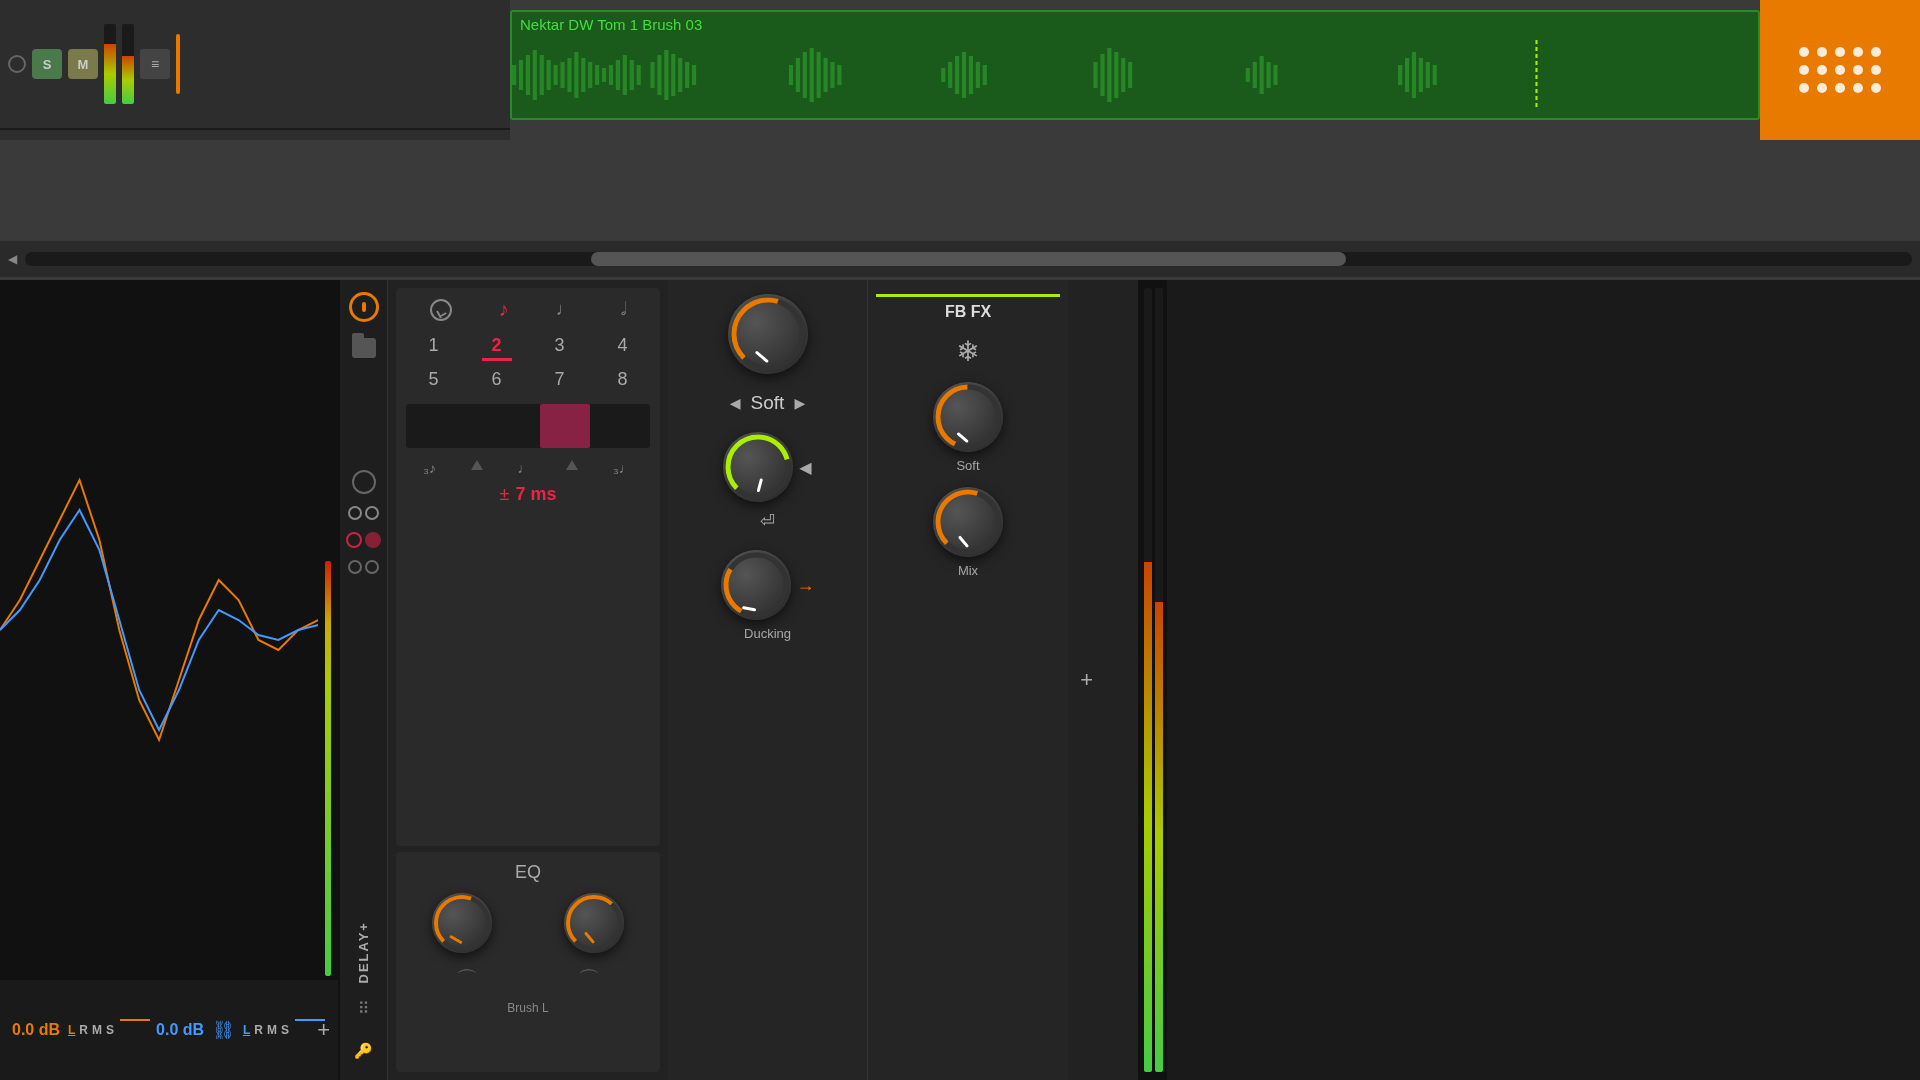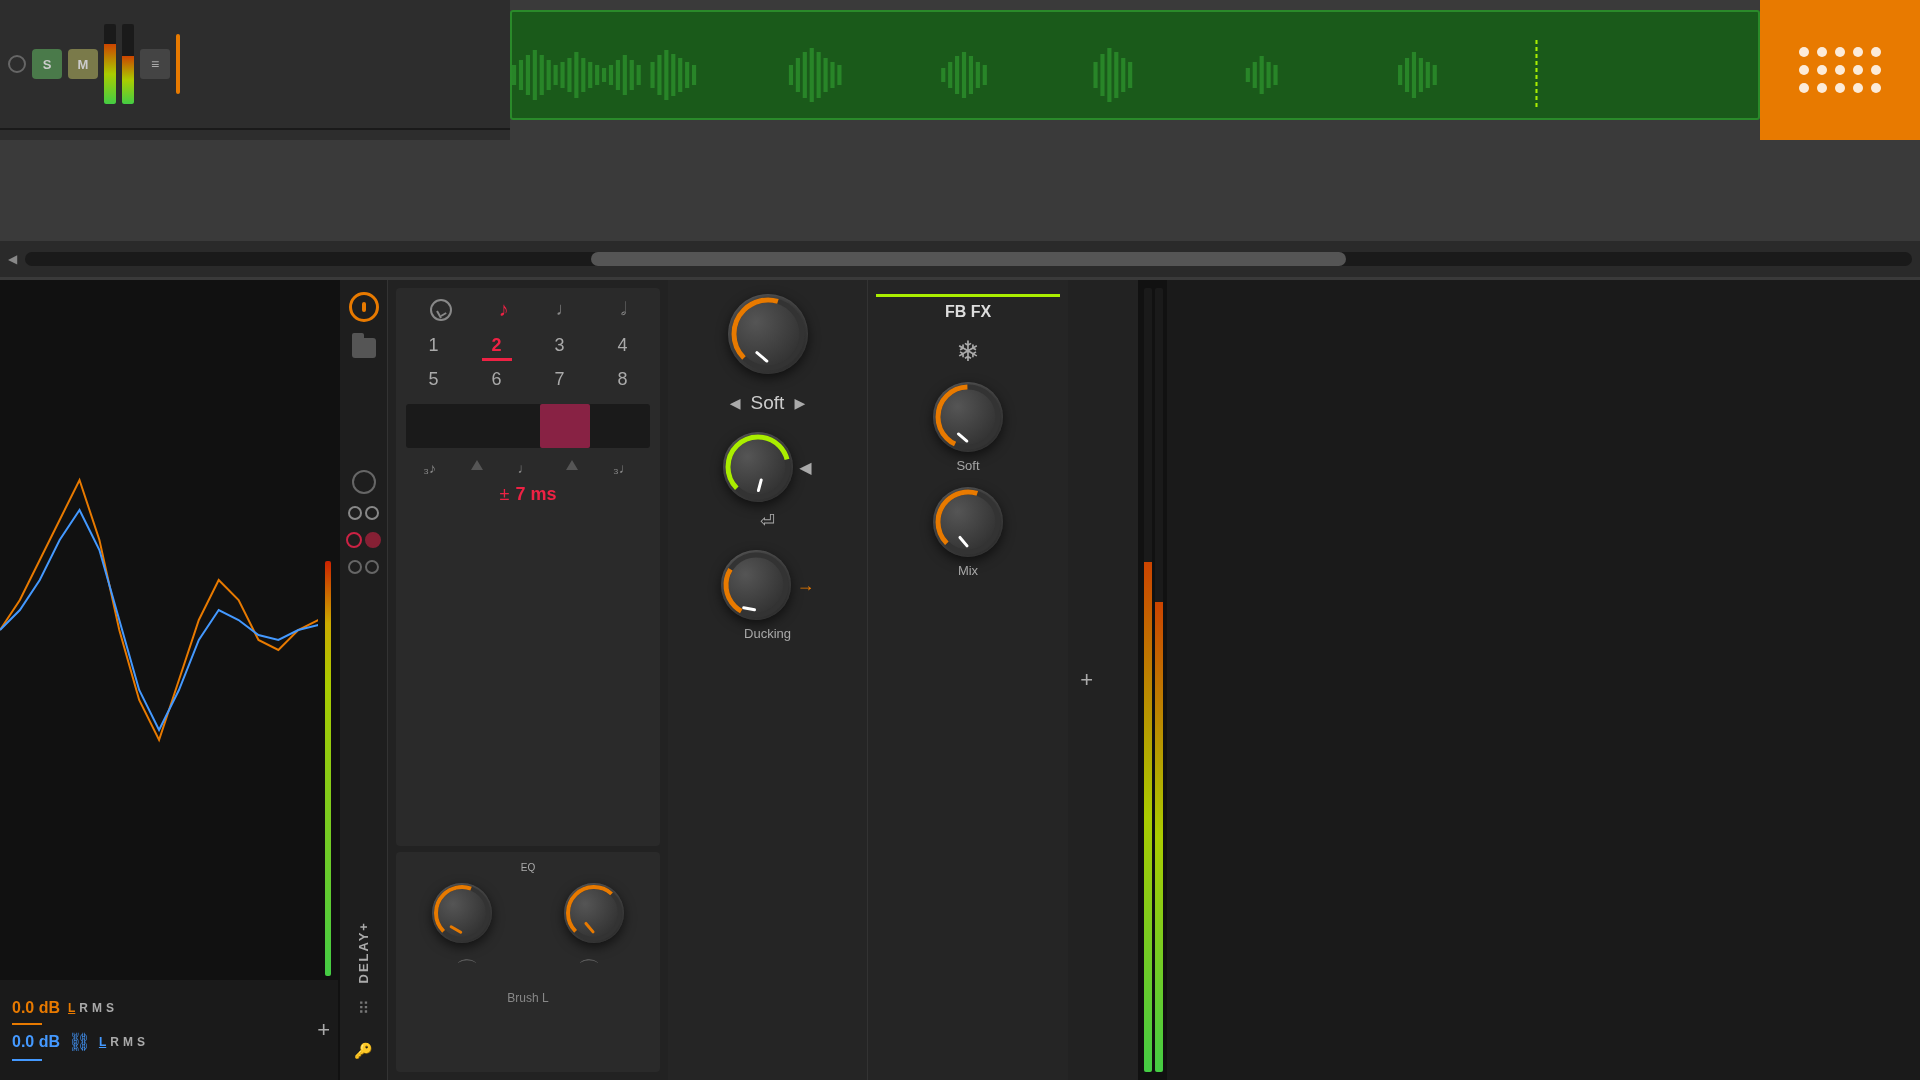--- a/index.html
+++ b/index.html
@@ -381,21 +381,21 @@
     
     .eq-section {
       background: #2a2a2a;
       border-radius: 4px;
       padding: 10px;
       height: 220px;
     }
 
     .eq-title {
       color: #aaa;
-      font-size: 10px;
+      font-size: 18px;
       text-align: center;
       margin-bottom: 10px;
     }
 
     .eq-knobs {
       display: flex;
       justify-content: space-around;
       gap: 20px;
     }
 
@@ -571,20 +571,21 @@
       </div>
       <div style="position:absolute;right:8px;bottom:8px;display:flex;gap:3px;">
         <div style="width:3px;height:50px;background:linear-gradient(to top,#e87a00,#ffaa00);border-radius:1px;"></div>
         <div style="width:3px;height:50px;background:linear-gradient(to top,#e87a00,#ffaa00);border-radius:1px;"></div>
       </div>
     </div>
   </div>
 
   <div class="track-area">
     <div class="audio-clip">
+      <div class="clip-title">Nektar DW Tom 1 Brush 03</div>
       <div class="waveform-area">
         <svg viewBox="0 0 900 70" preserveAspectRatio="none">
 
           <g fill="#2a8a2a" opacity="0.9">
             <rect x="0" y="25" width="3" height="20"></rect>
             <rect x="5" y="20" width="3" height="30"></rect>
             <rect x="10" y="15" width="3" height="40"></rect>
             <rect x="15" y="10" width="3" height="50"></rect>
             <rect x="20" y="15" width="3" height="40"></rect>
             <rect x="25" y="20" width="3" height="30"></rect>
@@ -697,21 +698,21 @@
   <div class="scope-panel">
     <div class="scope-canvas">
       <svg viewBox="0 0 340 700" preserveAspectRatio="none" style="width:100%;height:100%;">
 
         <polyline points="0,350 20,320 40,280 60,240 80,200 100,260 120,350 140,420 160,460 180,400 200,340 220,300 240,320 260,360 280,370 300,350 320,340 340,350" fill="none" stroke="#e87a00" stroke-width="2"></polyline>
 
         <polyline points="0,350 20,330 40,300 60,260 80,230 100,270 120,340 140,410 160,450 180,410 200,360 220,330 240,340 260,355 280,360 300,350 320,345 340,350" fill="none" stroke="#4499ff" stroke-width="2"></polyline>
       </svg>
     </div>
     <div class="scope-bottom">
-      <div style="display:flex;flex-direction:column;gap:6px;">
+      <div style="display:flex;gap:6px;">
         <div style="display:flex;align-items:center;gap:8px;">
           <span class="level-text-orange">0.0 dB</span>
           <div style="display:flex;gap:4px;align-items:center;">
             <span style="color:#e87a00;font-size:12px;font-weight:bold;text-decoration:underline;">L</span>
             <span style="color:#aaa;font-size:12px;font-weight:bold;">R</span>
             <span style="color:#aaa;font-size:12px;font-weight:bold;">M</span>
             <span style="color:#aaa;font-size:12px;font-weight:bold;">S</span>
           </div>
         </div>
         <div style="width:30px;height:2px;background:#e87a00;"></div>

